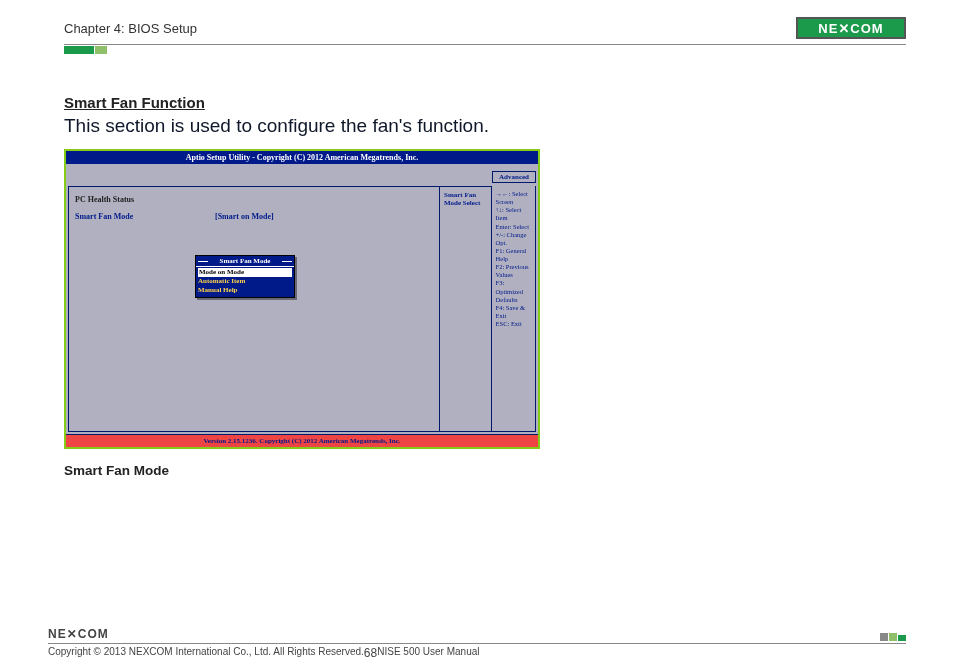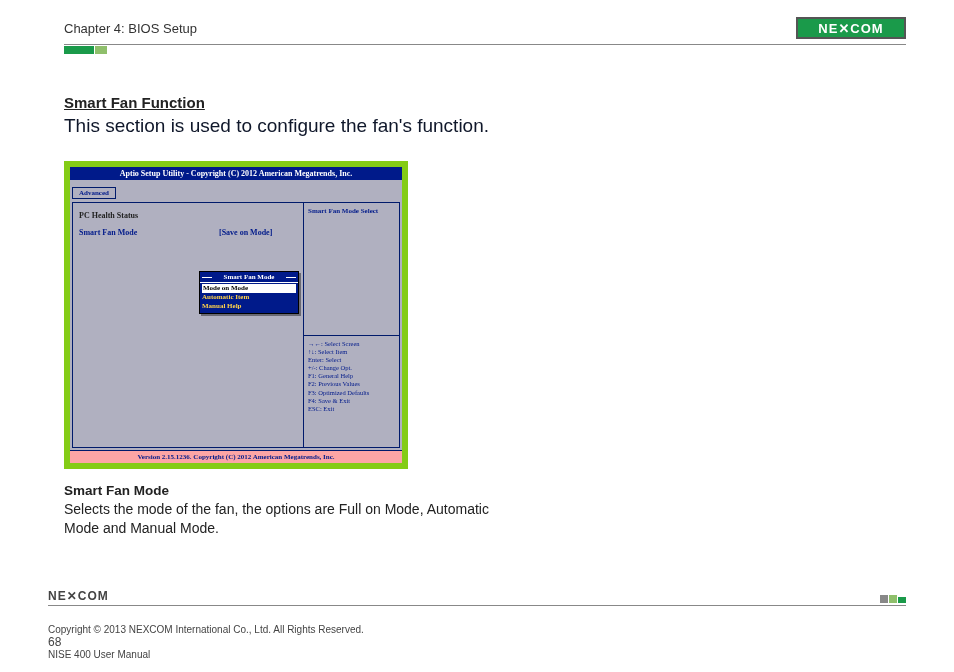--- a/index.html
+++ b/index.html
@@ -45,36 +45,37 @@
 
   .content {
     margin-top: 40px;
     width: 440px;
   }
   .section-title { font-size: 15px; font-weight: bold; color: #222; text-decoration: underline; }
   .section-desc { font-size: 19px; color: #0f172a; margin-top: 4px; }
 
   
   .bios-wrap {
-    margin-top: 24px;
-    width: 344px;
-    border: 6px solid #84cc16;
+    margin-top: 12px;
+    width: 476px;
+    border: 2px solid #84cc16;
   }
   .bios-title {
     background: #001a8a;
     color: #fff;
     font-family: "Times New Roman", serif;
     font-weight: bold;
     font-size: 8px;
     text-align: center;
     padding: 2px 0;
   }
   .bios-tabs {
     background: #b0b0c0;
     padding: 1px 2px;
+    text-align: right;
   }
   .bios-tab {
     display: inline-block;
     border: 1px solid #001a6b;
     background: #b0b0c0;
     color: #001a8a;
     font-family: "Times New Roman", serif;
     font-weight: bold;
     font-size: 7px;
     padding: 1px 6px;
@@ -90,21 +91,21 @@
     border: 1px solid #001a6b;
     margin: 2px 0 2px 2px;
     padding: 8px 6px;
     font-family: "Times New Roman", serif;
     font-size: 8px;
     position: relative;
   }
   .bios-right {
     width: 96px;
     display: flex;
-    flex-direction: column;
+    flex-direction: row;
     margin: 2px 2px 2px 0;
   }
   .bios-right-top {
     flex: 1.2;
     border: 1px solid #001a6b;
     border-left: none;
     padding: 4px;
     font-family: "Times New Roman", serif;
     font-weight: bold;
     font-size: 7px;
@@ -158,21 +159,21 @@
     font-size: 7px;
     line-height: 1.3;
   }
   .popup-opt.selected {
     background: #fff;
     color: #000;
     padding: 0 1px;
   }
 
   .bios-footer {
-    background: #fca5a5;
+    background: #ef4444;
     border-top: 1px solid #001a6b;
     color: #001a8a;
     font-family: "Times New Roman", serif;
     font-weight: bold;
     font-size: 7px;
     text-align: center;
     padding: 2px 0;
   }
 
   .sub-heading { font-size: 13.5px; font-weight: bold; margin-top: 14px; }
@@ -202,25 +203,23 @@
   .footer-accent .a { width: 8px; height: 8px; background: #888; }
   .footer-accent .b { width: 8px; height: 8px; background: #8fbf6b; margin-left: 1px; }
   .footer-accent .c { width: 8px; height: 6px; background: #1a9a4a; margin-left: 1px; margin-top:2px; }
   .hr-bottom {
     border: none;
     border-top: 1px solid #888;
     margin-top: 2px;
   }
   .footer-meta {
     display: flex;
-    justify-content: space-between;
     font-size: 10px;
     color: #444;
-    margin-top: 18px;
-    flex-direction: column;
+    margin-top: 2px;
   }
   .page-num { font-weight: normal; font-size: 12px; }
 </style>
 </head>
 <body>
 
 <div class="page">
   <div class="header-row">
     <span class="chapter-title">Chapter 4: BIOS Setup</span>
     <div class="logo-box">NE✕COM</div>
@@ -238,21 +237,21 @@
     <div class="bios-wrap">
       <div class="bios-title">Aptio Setup Utility - Copyright (C) 2012 American Megatrends, Inc.</div>
       <div class="bios-tabs">
         <span class="bios-tab">Advanced</span>
       </div>
       <div class="bios-body">
         <div class="bios-left">
           <div class="bios-label-dark">PC Health Status</div>
           <div class="bios-row">
             <span class="lbl">Smart Fan Mode</span>
-            <span class="val">[Save on Mode]</span>
+            <span class="val">[Smart on Mode]</span>
           </div>
 
           <div class="popup">
             <div class="popup-title">Smart Fan Mode</div>
             <div class="popup-opts">
               <div class="popup-opt selected">Mode on Mode</div>
               <div class="popup-opt">Automatic Item</div>
               <div class="popup-opt">Manual Help</div>
             </div>
           </div>
@@ -269,32 +268,31 @@
             <div>F3: Optimized Defaults</div>
             <div>F4: Save &amp; Exit</div>
             <div>ESC: Exit</div>
           </div>
         </div>
       </div>
       <div class="bios-footer">Version 2.15.1236. Copyright (C) 2012 American Megatrends, Inc.</div>
     </div>
 
     <div class="sub-heading">Smart Fan Mode</div>
-    <div class="sub-body">Selects the mode of the fan, the options are Full on Mode, Automatic Mode and Manual Mode.</div>
   </div>
 </div>
 
 <div class="page-footer">
   <div class="footer-row">
     <span class="footer-logo">NE✕COM</span>
     <div class="footer-accent">
       <div class="a"></div>
         <div class="b"></div>
         <div class="c"></div>
     </div>
   </div>
   <hr class="hr-bottom">
   <div class="footer-meta">
     <span>Copyright © 2013 NEXCOM International Co., Ltd. All Rights Reserved.</span>
     <span class="page-num">68</span>
-    <span>NISE 400 User Manual</span>
+    <span>NISE 500 User Manual</span>
   </div>
 </div>
 
 </body></html>

